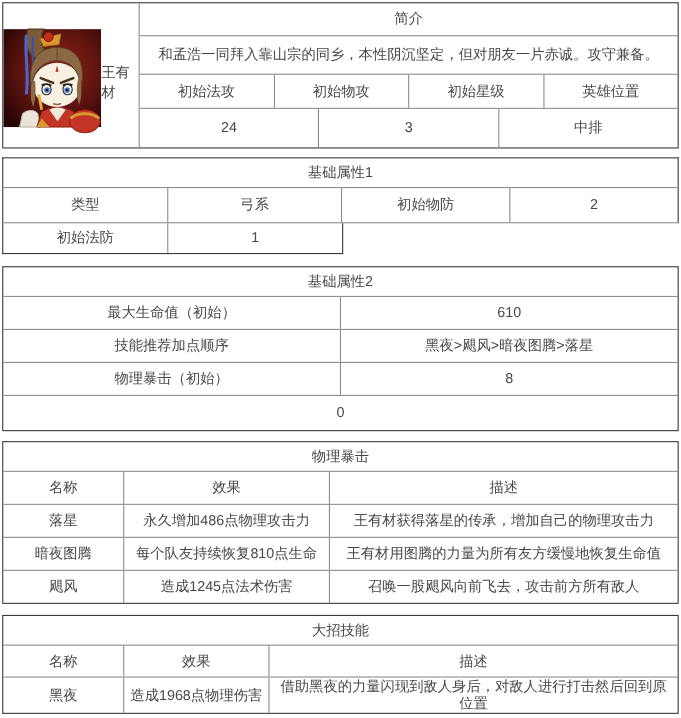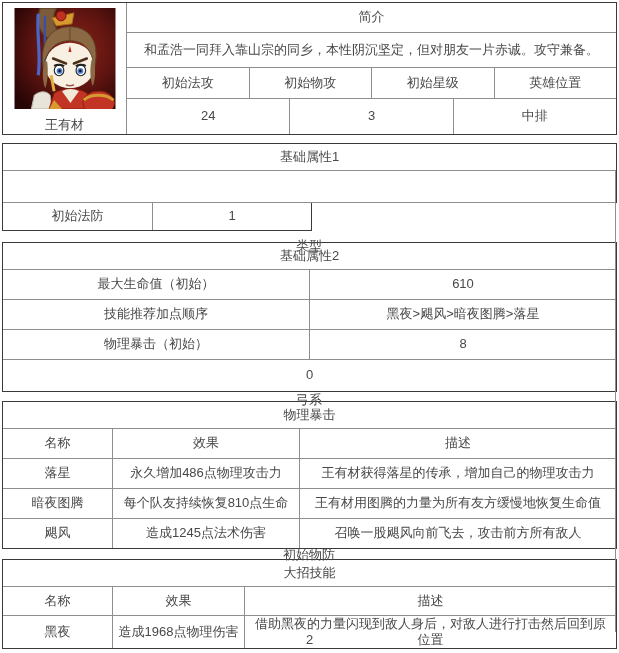--- a/index.html
+++ b/index.html
@@ -26,30 +26,30 @@
 
   
   .h27 { height:27px; } .h29 { height:29px; } .h30 { height:30px; }
   .h31 { height:31px; } .h32 { height:32px; } .h35 { height:35px;justify-content:center; }
 
   
   .t1 { height:133px; display:flex; margin-bottom:8px; }
   .hero-cell {
     box-sizing:border-box; width:124px; flex:0 0 124px;
     border-right:1px solid #8e8e8e;
-    display:flex; flex-direction:column; align-items:center; padding-top:5px;
+    display:flex; flex-direction:row; align-items:center; padding-top:5px;
   }
   .hero-name { margin-top:7px; }
   .t1-right { flex:1 1 auto; display:flex; flex-direction:column; min-width:0; }
   .t1-right .tr:last-child { border-bottom:none; }
   .t1-right .td.stat { flex:1 1 0; }
 
   
   .t2a { border-bottom:none; }
-  .t2a .tr:last-child { border-bottom:1px solid #8e8e8e;flex-direction:column; }
+  .t2a .tr:last-child { border-bottom:1px solid #8e8e8e; }
   .t2a .c1 { flex:0 0 150px; } .t2a .c2 { flex:0 0 158px; }
   .t2a .c3 { flex:0 0 153px; } .t2a .c4 { flex:1 1 auto; }
   .t2b {
     box-sizing:border-box; width:310px; height:28px; display:flex;
     border:1px solid #3a3a3a; border-top:none; margin-bottom:11px;
   }
   .t2b .c1 { flex:0 0 150px; } .t2b .c2 { flex:1 1 auto; }
 
   
   .t3 { margin-bottom:9px; }

